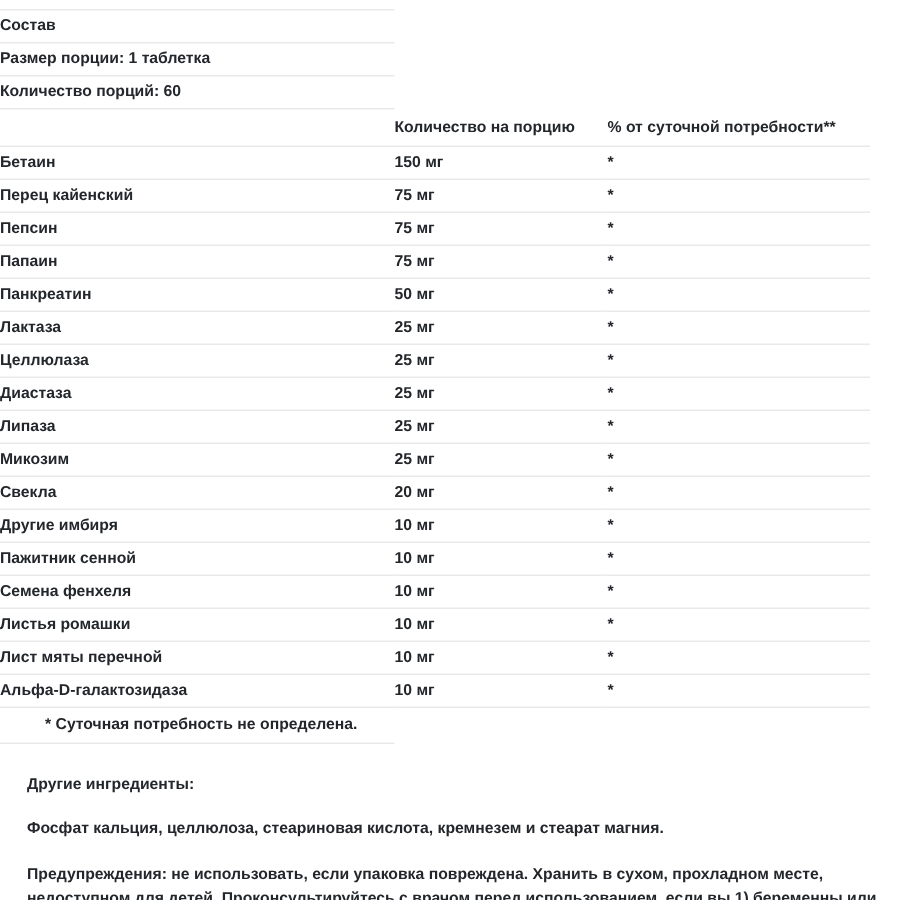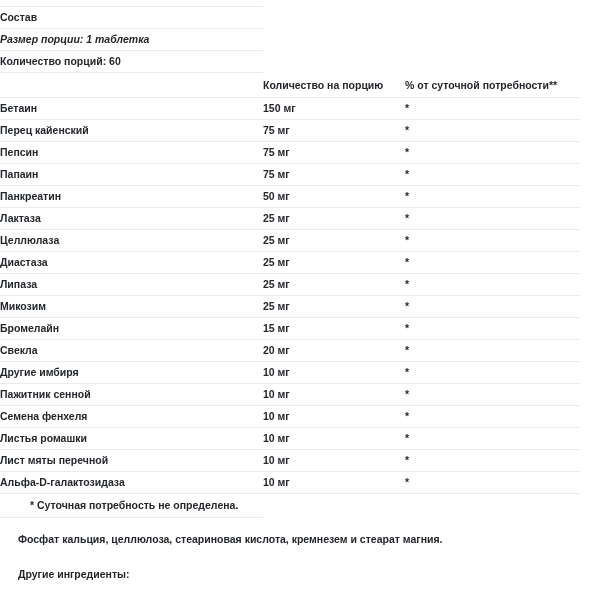--- a/index.html
+++ b/index.html
@@ -123,21 +123,21 @@
         <td class="blank-right"></td>
       </tr>
 
       <tr class="meta">
         <td class="meta-cell cell-pad-name" style="border-bottom-color: rgb(232, 233, 235);">Состав</td>
         <td class="meta-blank"></td>
         <td class="meta-blank"></td>
       </tr>
 
       <tr class="meta">
-        <td class="meta-cell cell-pad-name" style="border-bottom-color: rgb(232, 233, 235); font-style: italic;">Размер порции: 1 таблетка</td>
+        <td class="meta-cell cell-pad-name" style="border-bottom-color: rgb(232, 233, 235);">Размер порции: 1 таблетка</td>
         <td class="meta-blank"></td>
         <td class="meta-blank"></td>
       </tr>
 
       <tr class="meta">
         <td class="meta-cell cell-pad-name" style="border-bottom-color: rgb(232, 233, 235);">Количество порций: 60</td>
         <td class="meta-blank"></td>
         <td class="meta-blank"></td>
       </tr>
 
@@ -190,25 +190,20 @@
           <td class="cell-pad-dv star" style="border-bottom-color: rgb(232, 233, 235);">*</td>
         </tr>
         <tr class="item">
           <td class="cell-pad-name" style="border-bottom-color: rgb(232, 233, 235); margin-left: 20px;">Липаза</td>
           <td class="cell-pad-amt" style="border-bottom-color: rgb(232, 233, 235);">25 мг</td>
           <td class="cell-pad-dv star" style="border-bottom-color: rgb(232, 233, 235);">*</td>
         </tr>
         <tr class="item">
           <td class="cell-pad-name" style="border-bottom-color: rgb(232, 233, 235);">Микозим</td>
           <td class="cell-pad-amt" style="border-bottom-color: rgb(232, 233, 235);">25 мг</td>
-          <td class="cell-pad-dv star" style="border-bottom-color: rgb(232, 233, 235);">*</td>
-        </tr>
-        <tr class="item">
-          <td class="cell-pad-name" style="border-bottom-color: rgb(232, 233, 235);">Бромелайн</td>
-          <td class="cell-pad-amt" style="border-bottom-color: rgb(232, 233, 235);">15 мг</td>
           <td class="cell-pad-dv star" style="border-bottom-color: rgb(232, 233, 235);">*</td>
         </tr>
         <tr class="item">
           <td class="cell-pad-name" style="border-bottom-color: rgb(232, 233, 235);">Свекла</td>
           <td class="cell-pad-amt" style="border-bottom-color: rgb(232, 233, 235);">20 мг</td>
           <td class="cell-pad-dv star" style="border-bottom-color: rgb(232, 233, 235);">*</td>
         </tr>
         <tr class="item">
           <td class="cell-pad-name" style="border-bottom-color: rgb(232, 233, 235);">Другие имбиря</td>
           <td class="cell-pad-amt" style="border-bottom-color: rgb(232, 233, 235);">10 мг</td>
@@ -242,17 +237,17 @@
       </tbody>
     <tbody>
       <tr class="footnote">
         <td class="fn-cell cell-pad-name" style="border-bottom-color: rgb(232, 233, 235); padding-left: 30px;">* Суточная потребность не определена.</td>
         <td class="fn-blank"></td>
         <td class="fn-blank"></td>
       </tr>
     </tbody>
   </table>
 
+  <div class="block other-title">Другие ингредиенты:</div>
   <div class="block other-body">Фосфат кальция, целлюлоза, стеариновая кислота, кремнезем и стеарат магния.</div>
-  <div class="block other-title">Другие ингредиенты:</div>
   <div class="block warnings">Предупреждения: не использовать, если упаковка повреждена. Хранить в сухом, прохладном месте, недоступном для детей. Проконсультируйтесь с врачом перед использованием, если вы 1) беременны или кормите грудью, 2) страдаете от диабета, 3) имеете повреждения желудочно-кишечного тракта/язву, 4) принимаете акнтикоагулянты, противовоспалительные препараты или антибиотики, 5) планируете хирургическую операцию. Проконсультируйтесь с врачом, если симптомы сохраняются или ухудшаются.</div>
 
 </div>
 
 </body></html>

